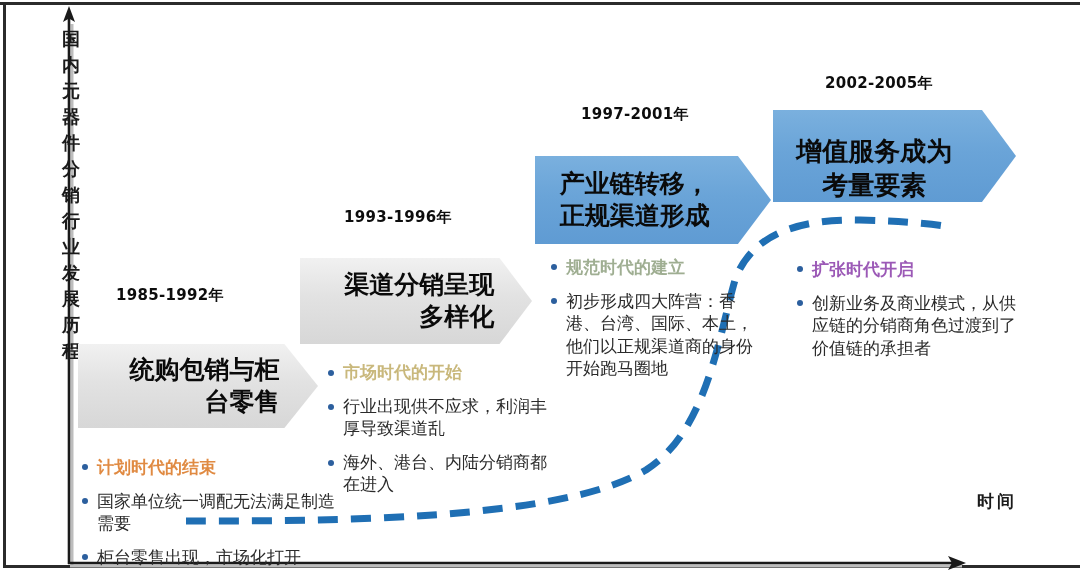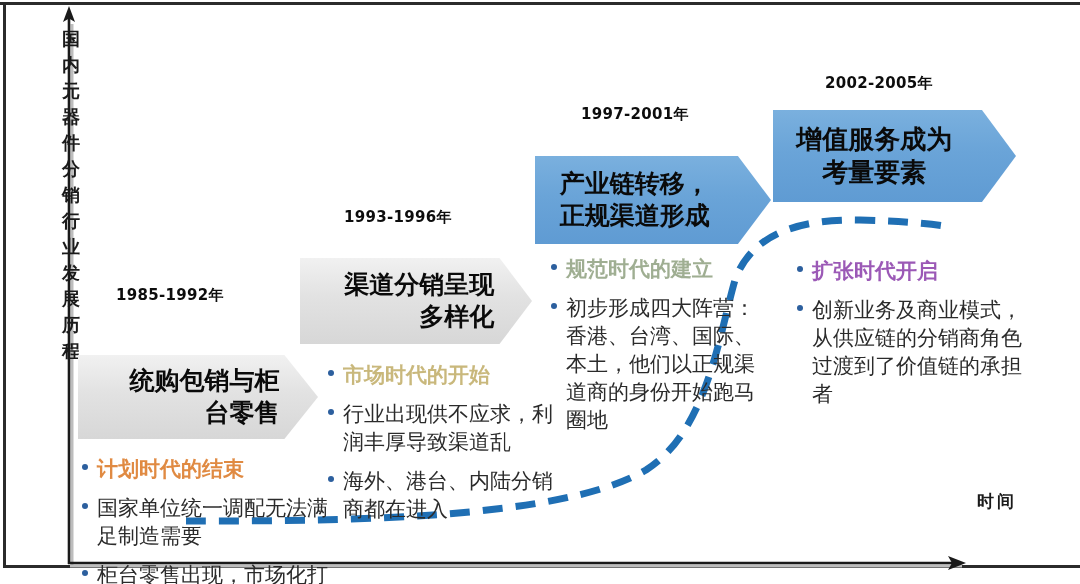--- a/index.html
+++ b/index.html
@@ -112,21 +112,21 @@
 
   
   .bullets {
     position: absolute;
     font-family: "DejaVu Sans", "Liberation Sans", sans-serif;
   }
   .bullet {
     position: relative;
     padding-left: 17px;
     margin-bottom: 11px;
-    font-size: 21px;
+    font-size: 17px;
     line-height: 1.33;
     color: #2b2b2b;
   }
   .bullet::before {
     content: "";
     position: absolute;
     left: 2px;
     top: 8px;
     width: 6px;
     height: 6px;
@@ -182,21 +182,21 @@
              C 752 233, 800 219, 860 220
              C 895 221, 925 223, 944 226" fill="none" stroke="#1f6fb4" stroke-width="7" stroke-dasharray="20 13" stroke-linecap="butt"></path>
   </svg>
 
   <div class="vtitle">国内元器件分销行业发展历程</div>
 
   <div class="time-label">时间</div>
 
   <div class="stage" id="stage1">
     <div class="stage-date" style="left:38px; top:0;">1985-1992年</div>
-    <div class="banner gray" style="left:0; top:69px; width:240px; height:84px; font-size:25px;">
+    <div class="banner gray" style="left:0; top:58px; width:240px; height:84px; font-size:25px;">
       <span>
         <span>统购包销与柜</span>
         <span>台零售</span>
       </span>
     </div>
     <div class="bullets" style="left:2px; top:170px; width:265px;">
       <div class="bullet hl-orange">计划时代的结束</div>
       <div class="bullet">国家单位统一调配无法满足制造需要</div>
       <div class="bullet">柜台零售出现，市场化打开</div>
     </div>
@@ -226,21 +226,21 @@
       </span>
     </div>
     <div class="bullets" style="left:14px; top:156px; width:212px;">
       <div class="bullet hl-green">规范时代的建立</div>
       <div class="bullet">初步形成四大阵营：香港、台湾、国际、本土，他们以正规渠道商的身份开始跑马圈地</div>
     </div>
   </div>
 
   <div class="stage" id="stage4">
     <div class="stage-date" style="left:60px; top:14px;">2002-2005年</div>
-    <div class="banner blue" style="left:8px; top:50px; width:243px; height:92px; font-size:26px;">
+    <div class="banner blue" style="left:8px; top:50px; width:243px; height:92px; font-size:26px;align-items:flex-end;">
       <span>
         <span>增值服务成为</span>
         <span>考量要素</span>
       </span>
     </div>
     <div class="bullets" style="left:30px; top:198px; width:235px;">
       <div class="bullet hl-purple">扩张时代开启</div>
       <div class="bullet">创新业务及商业模式，从供应链的分销商角色过渡到了价值链的承担者</div>
     </div>
   </div>

